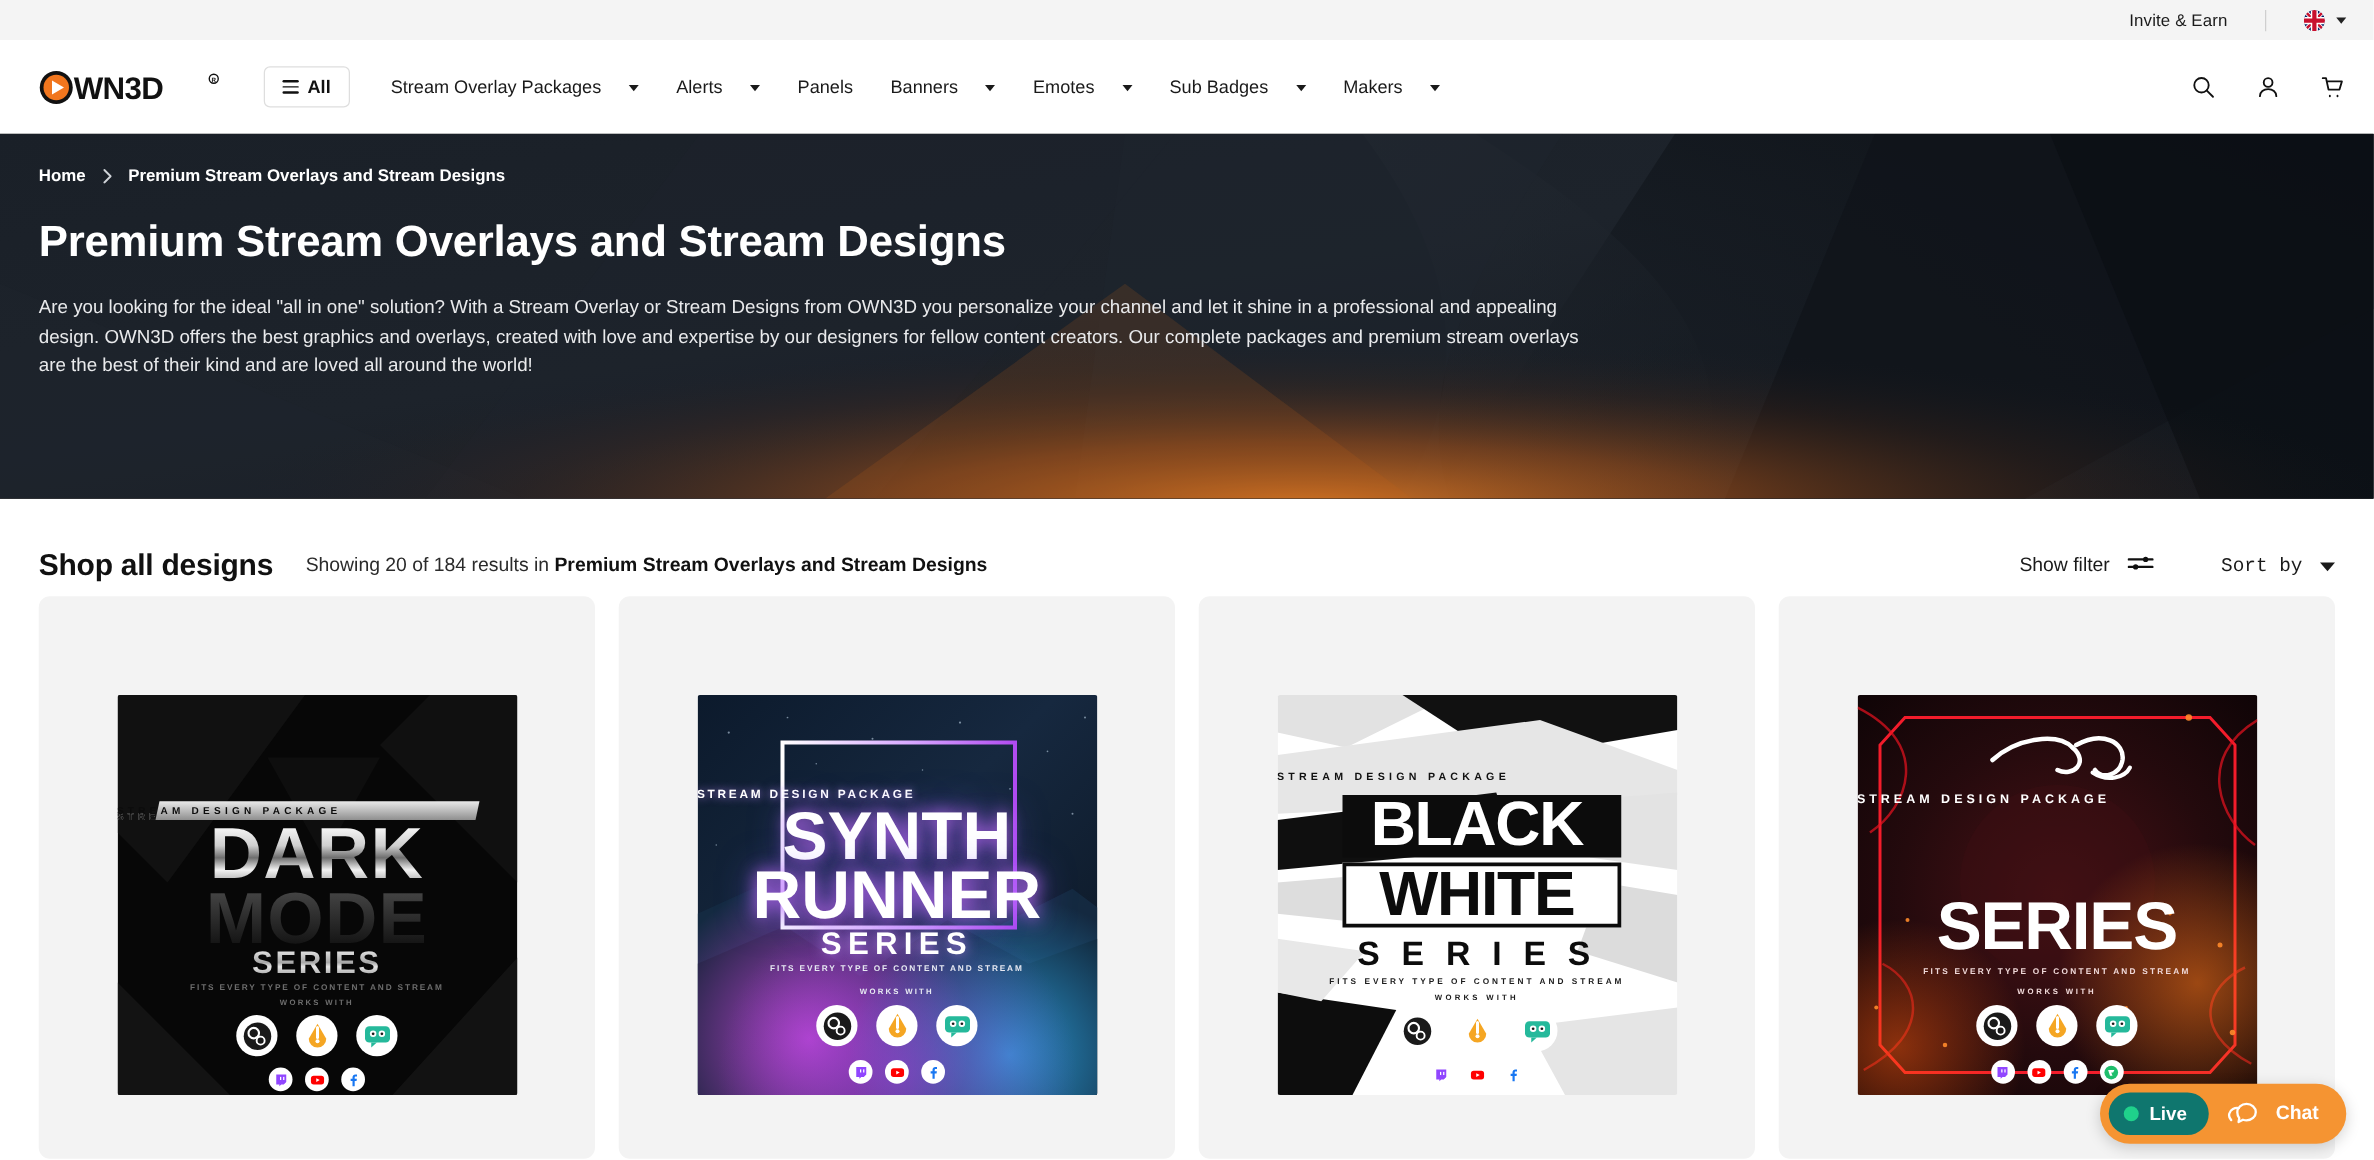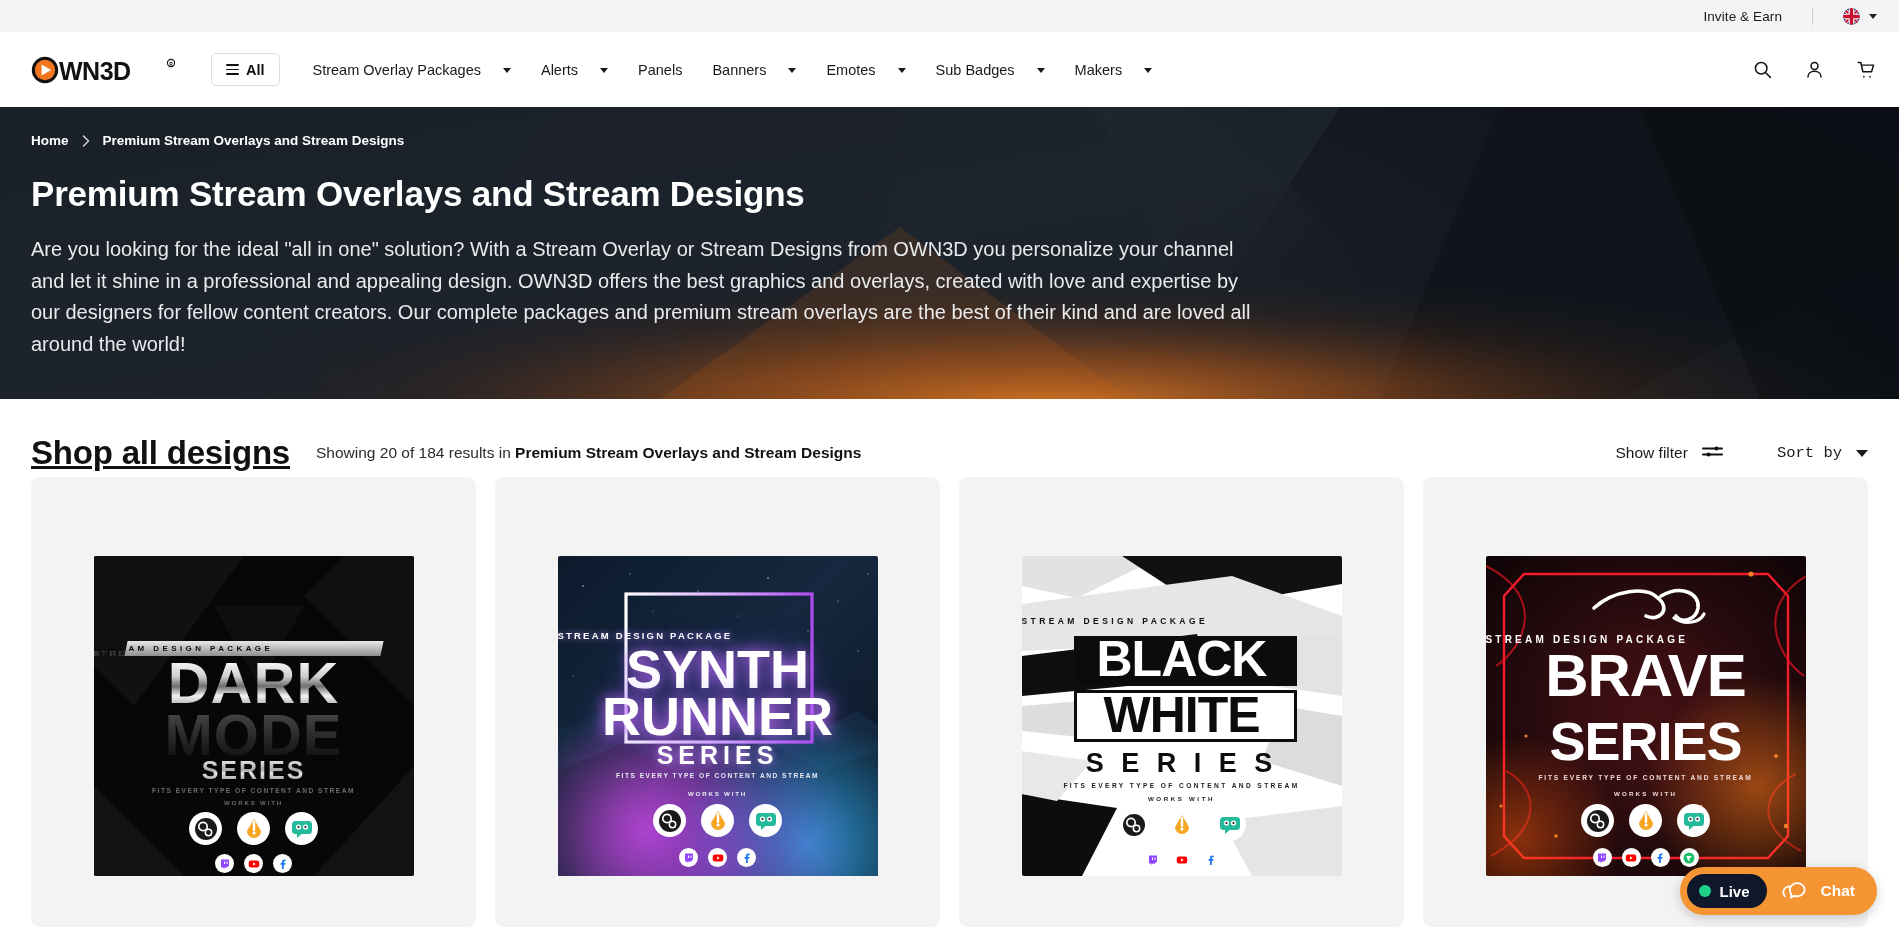--- a/index.html
+++ b/index.html
@@ -66,29 +66,29 @@
   .breadcrumb{ display:flex; align-items:center; gap:13px; font-size:13.5px; }
   .bc-home{ color:#fff; font-weight:600; cursor:pointer; }
   .bc-sep svg{ display:block; }
   .bc-cur{ color:#fff; font-weight:600; }
 
   .hero-title{
     margin-top:26px; font-size:35px; font-weight:700; color:#fff;
     letter-spacing:-.2px;
   }
   .hero-desc{
-    margin-top:20px; max-width:1240px; font-size:20px; line-height:1.58;
+    margin-top:20px; max-width:1240px; font-size:15px; line-height:1.58;
     color:#e9eaec; font-weight:400;
   }
 
   
   .shopbar{
     display:flex; align-items:center; padding:30px 31px 0 31px; height:78px;
   }
-  .shop-title{ font-size:33px; font-weight:700; color:#111; letter-spacing:-.2px;text-decoration:underline; }
+  .shop-title{ font-size:24px; font-weight:700; color:#111; letter-spacing:-.2px; }
   .shop-count{ margin-left:26px; font-size:15.5px; color:#2b2b2b; }
   .shop-count b{ font-weight:700; color:#111; }
   .shop-right{ margin-left:auto; display:flex; align-items:center; gap:54px; }
   .show-filter{ display:flex; align-items:center; gap:14px; font-size:15.5px; color:#1a1a1a; cursor:pointer; }
   .sort-by{ display:flex; align-items:center; gap:14px; font-size:15.5px; color:#1a1a1a; cursor:pointer;font-family:Liberation Mono, monospace; }
   .chev-lg{ width:0;height:0;border-left:6px solid transparent;border-right:6px solid transparent;border-top:7px solid #1a1a1a; }
 
   
   .grid{
     display:grid; grid-template-columns:repeat(4, 1fr); gap:19px;
@@ -138,21 +138,21 @@
   .soc-c{ width:19px;height:19px;border-radius:50%;background:#fff;display:flex;align-items:center;justify-content:center; }
 
   
   .chat-widget{
     position:fixed; right:22px; bottom:13px;
     background:#F59432; border-radius:28px; height:48px;
     display:flex; align-items:center; padding:0 22px 0 7px; gap:15px;
     cursor:pointer; box-shadow:0 3px 12px rgba(0,0,0,.18); z-index:50;
   }
   .live-pill{
-    background:#0f172a; border-radius:20px; height:34px;
+    background:#0f766e; border-radius:20px; height:34px;
     display:flex; align-items:center; gap:9px; padding:0 17px 0 12px;
   }
   .live-dot{ width:12px;height:12px;border-radius:50%;background:#1FD18B; }
   .live-txt{ color:#fff; font-size:15px; font-weight:700; }
   .chat-txt{ color:#fff; font-size:15.5px; font-weight:700; }
   .chat-bub{ display:flex; align-items:center; }
 </style>
 </head>
 <body>
 
@@ -629,21 +629,20 @@
           <circle cx="15" cy="250" r="1.6"></circle>
         </g>
         <g fill="none" stroke="#ffffff" stroke-width="3.6" stroke-linecap="round">
           <path d="M108,52 C128,34 160,30 172,42"></path>
           <path d="M172,42 C186,54 172,66 160,60"></path>
         </g>
         <path d="M175,40 C196,28 214,38 212,52 C210,64 196,68 190,60" fill="none" stroke="#fff" stroke-width="3.6" stroke-linecap="round"></path>
         <path d="M188,62 C200,70 214,66 218,58" fill="none" stroke="#fff" stroke-width="3.2" stroke-linecap="round"></path>
       </svg>
       <div class="tn-sdp" style="top:78px;color:#ffffff;font-size:10px;letter-spacing:3.2px;">STREAM DESIGN PACKAGE</div>
-      <div class="tn-title" style="top:92px;font-size:60px;color:#ffffff;letter-spacing:-1px;">BRAVE</div>
       <div class="tn-title" style="top:160px;font-size:54px;color:#ffffff;letter-spacing:-1px;">SERIES</div>
       <div class="tn-fits" style="top:218px;color:#f0d9d9;letter-spacing:1.8px;">FITS EVERY TYPE OF CONTENT AND STREAM</div>
       <div class="tn-works" style="top:234px;color:#f0d9d9;letter-spacing:2.2px;">WORKS WITH</div>
       <div class="tn-apps" style="top:248px;">
         <span class="app-c">
           <svg width="24" height="24" viewBox="0 0 24 24">
               <circle cx="12" cy="12" r="11" fill="#1a1a1a"></circle>
               <circle cx="9" cy="9.5" r="4.2" fill="none" stroke="#fff" stroke-width="1.7"></circle>
               <circle cx="14.5" cy="15.5" r="3.2" fill="none" stroke="#fff" stroke-width="1.5"></circle>
             </svg>

